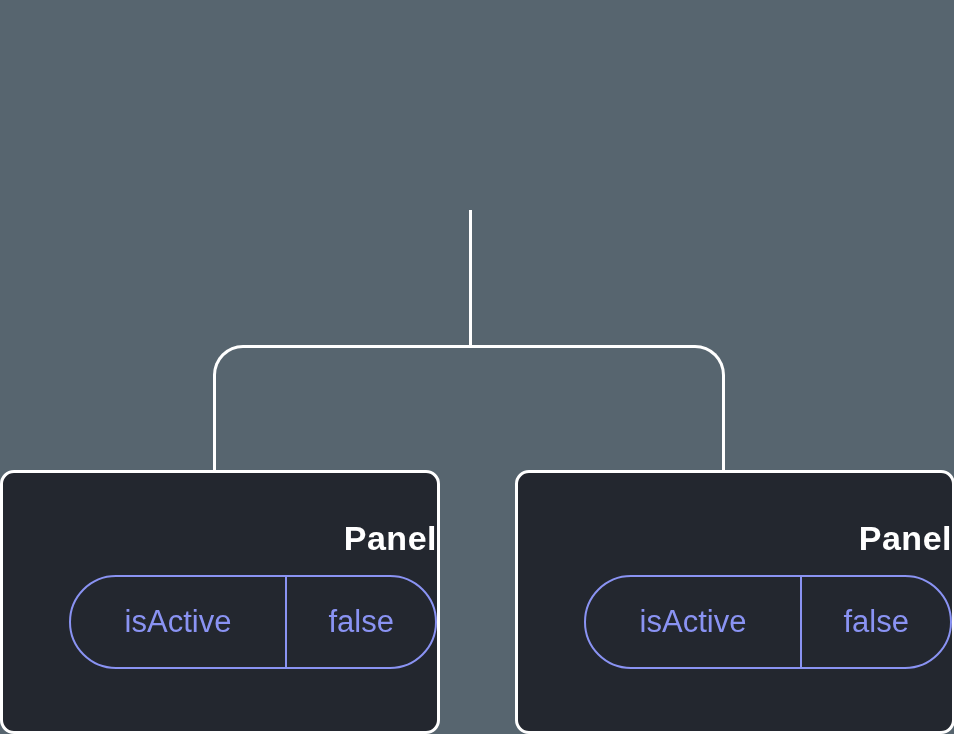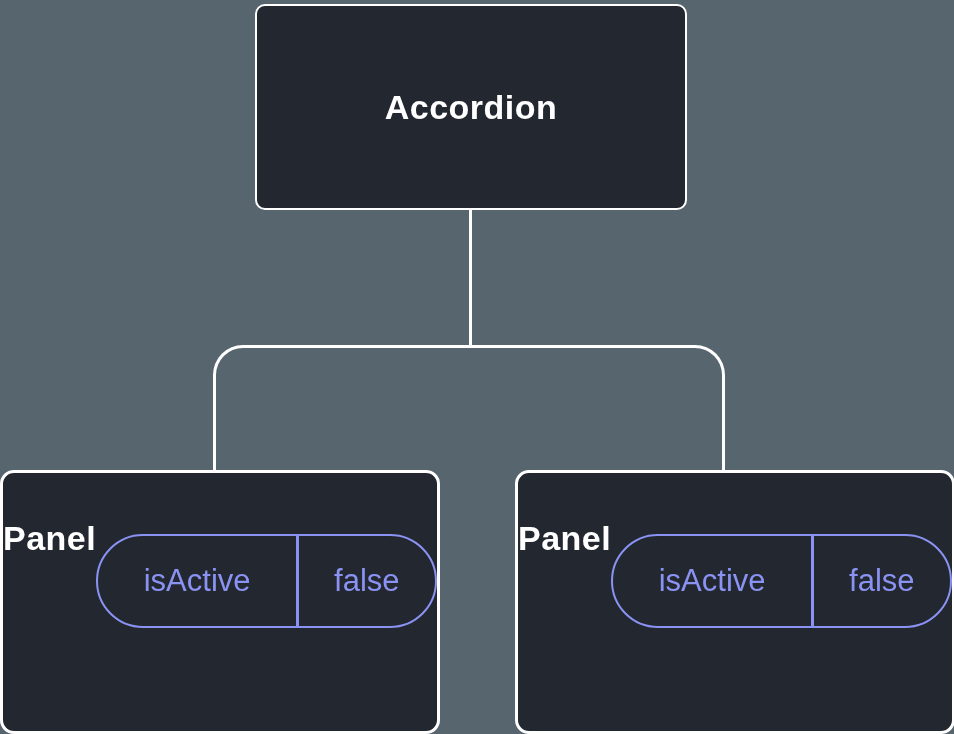--- a/index.html
+++ b/index.html
@@ -60,22 +60,22 @@
   }
 
   
   .panel-node {
     top: 470px;
     width: 440px;
     height: 264px;
     border: 3px solid var(--node-border, #FFFFFF);
     border-radius: 14px;
     display: flex;
-    flex-direction: row;
-    align-items: flex-start;
+    flex-direction: column;
+    align-items: flex-end;
     padding-top: 45px;
     box-sizing: border-box;
   }
   .panel-left  { left: 0; }
   .panel-right { left: 515px; }
 
   .panel-title {
     font-size: 34px;
     font-weight: 700;
     line-height: 41px;
@@ -106,23 +106,20 @@
   .pill-divider {
     width: 2.5px;
     background: var(--accent, #8A93F3);
   }
 </style>
 </head>
 <body>
 
 <div class="stage">
 
-  <div class="node root-node">
-    <span>Accordion</span>
-  </div>
 
   <div class="stem"></div>
   <div class="branches"></div>
 
   <div class="node panel-node panel-left">
     <div class="panel-title">Panel</div>
     <div class="state-pill">
       <div class="state-cell state-name">isActive</div>
       <div class="pill-divider"></div>
       <div class="state-cell state-value">false</div>

